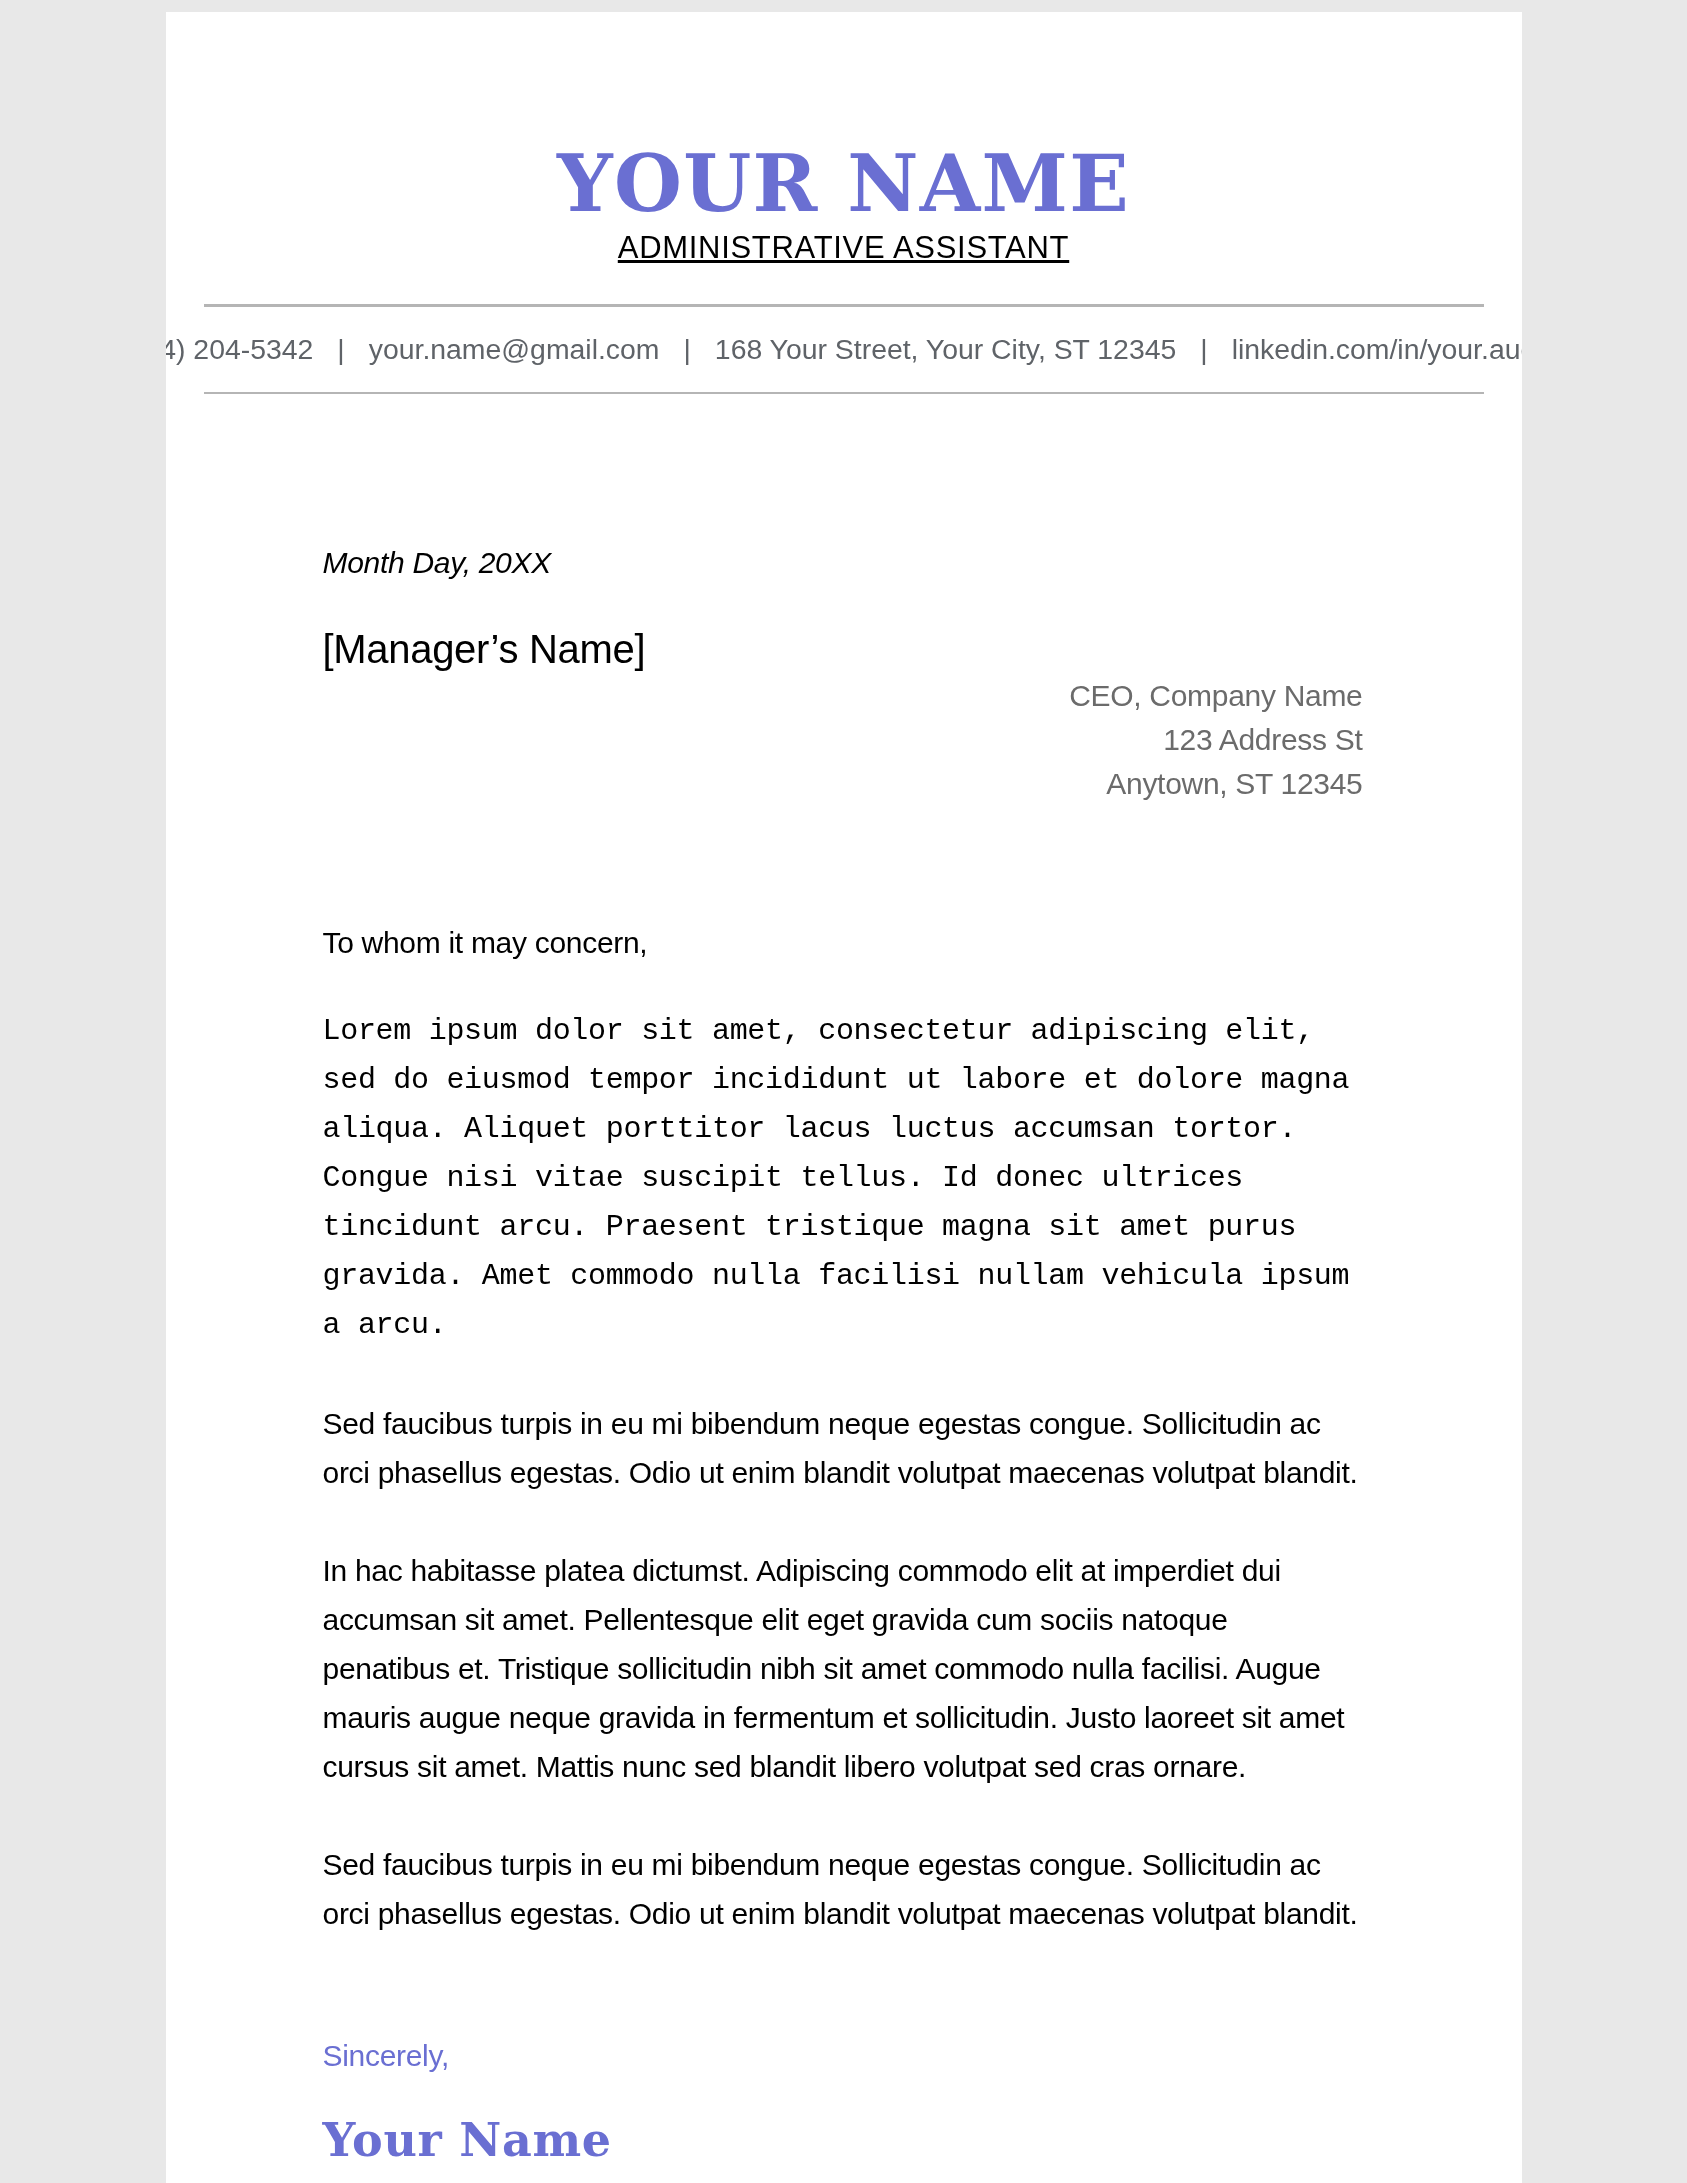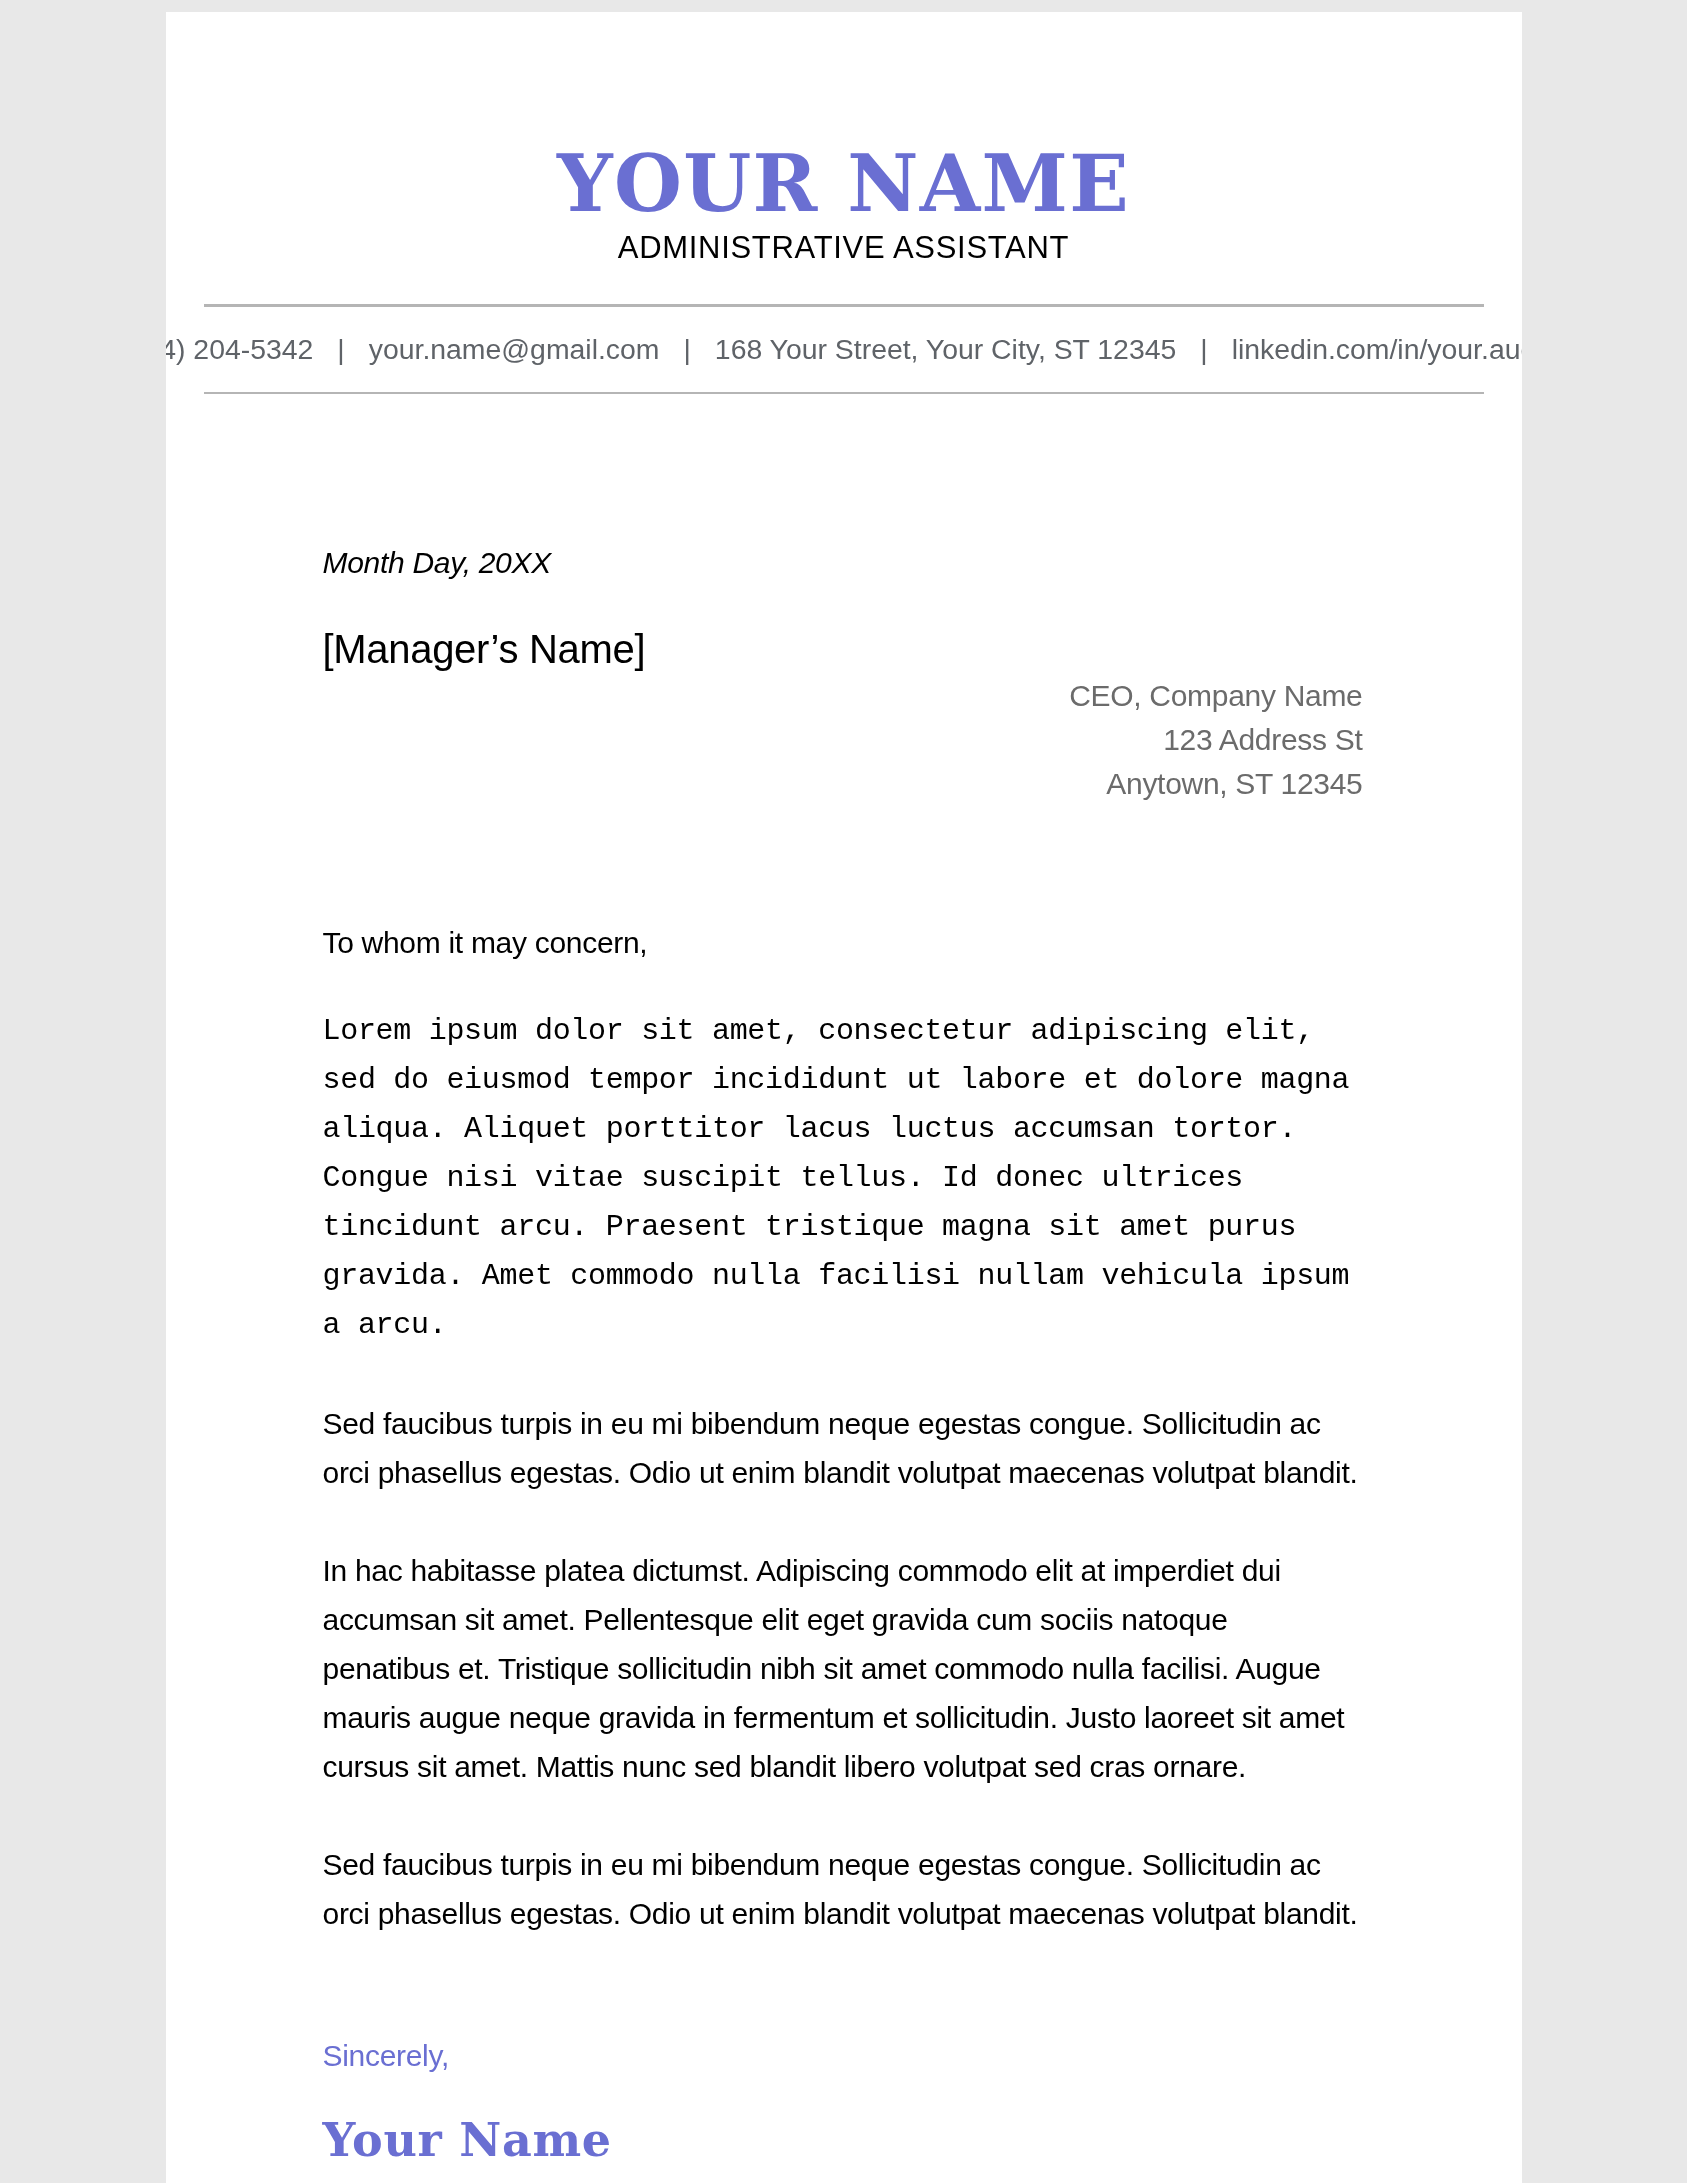--- a/index.html
+++ b/index.html
@@ -28,20 +28,21 @@
     font-weight:bold;
     font-size:78px;line-height:79px;
     letter-spacing:1.3px;
     color:var(--accent);
   }
   .hdr-title{
     margin-top:8px;
     font-size:31px;line-height:33px;
     letter-spacing:0.7px;
     color:var(--ink);
+    text-decoration:underline;
   }
   .rule{
     height:2.6px;background:var(--rule);
     margin:0 38px;
   }
   .rule-top{margin-top:40px;}
   .contact{
     height:85px;
     display:flex;align-items:center;justify-content:center;
     gap:24px;

